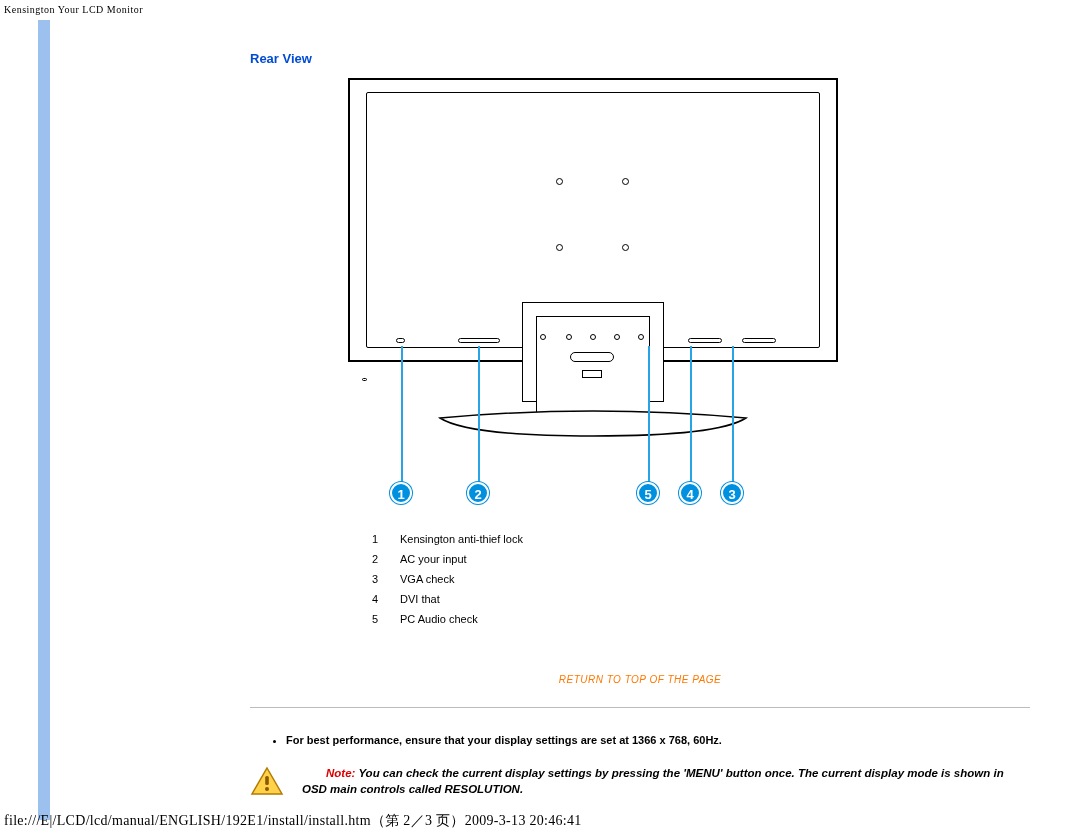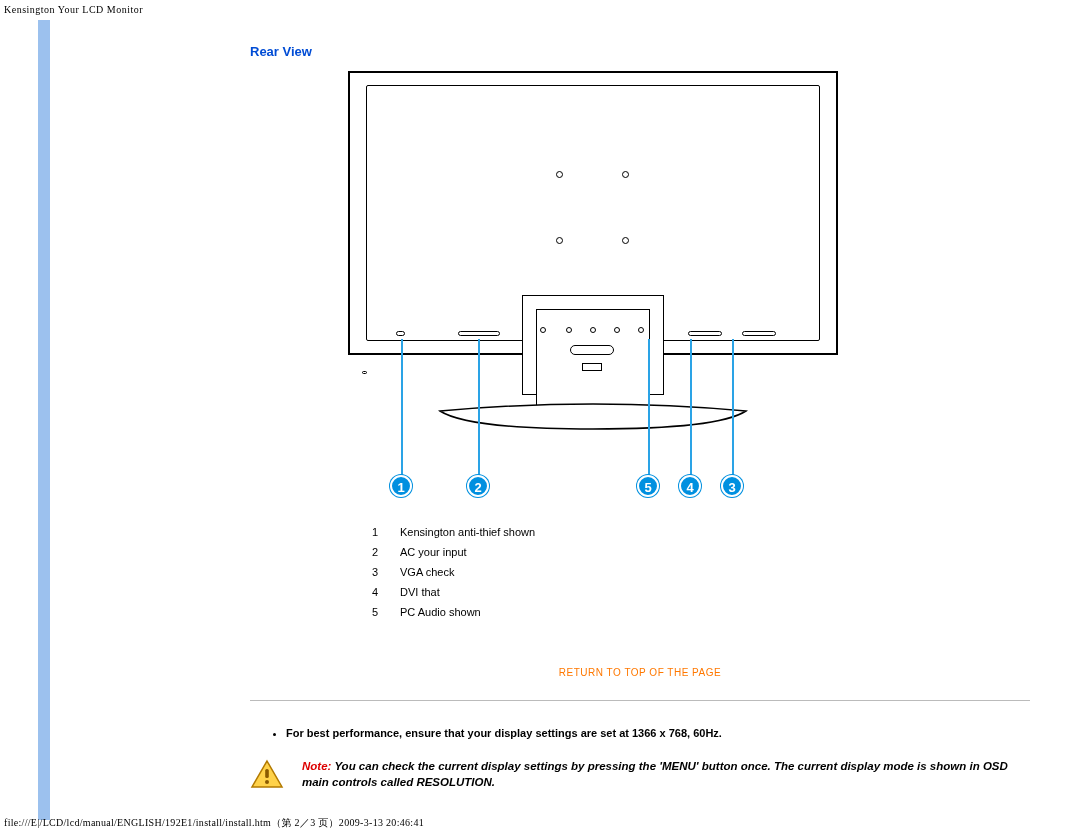--- a/index.html
+++ b/index.html
@@ -3,21 +3,21 @@
 <meta charset="utf-8">
 <style>
   * { box-sizing: border-box; margin: 0; padding: 0; }
   html, body { width: 1080px; height: 834px; overflow: hidden; background: #fff; }
   body { font-family: Arial, Helvetica, sans-serif; font-size: 11px; color: #000; position: relative; }
 
   .page-hdr { position: absolute; top: 4px; left: 4px; font-size: 10px; color: #000; font-family: "Times New Roman", serif; letter-spacing: .5px; }
 
   .gutter-left { position: absolute; top: 20px; left: 38px; width: 12px; height: 800px; background: #9cc1ee; }
 
-  .content { position: absolute; top: 44px; left: 250px; width: 780px; }
+  .content { position: absolute; top: 51px; left: 250px; width: 780px; }
 
   .heading-blue { color: #004cd5; font-weight: bold; font-size: 13px; }
 
   
   .diagram-wrap { position: relative; width: 520px; height: 436px; margin-left: 88px; margin-top: 12px; }
   .outer { position:absolute; left:10px; top:0; width:490px; height:284px; border:2px solid #000; background:#fff; }
   .inner { position:absolute; left:28px; top:14px; width:454px; height:256px; border:1.5px solid #000; border-radius:2px; }
   .vesa-hole { position:absolute; width:7px; height:7px; border:1px solid #000; border-radius:50%; }
 
   .stand-top { position:absolute; left:184px; top:224px; width:142px; height:100px; border:1.5px solid #000; background:#fff; }
@@ -35,33 +35,33 @@
 
   .lock-slot { position:absolute; width:9px; height:5px; border:1px solid #000; border-radius:3px; }
 
   .dot-bl { position:absolute; width:5px; height:3px; border:1px solid #000; border-radius:2px; left:24px; top:300px; }
 
   
   .legend { margin-left: 120px; margin-top: 14px; font-size: 11px; }
   .legend tr td { padding: 3px 10px 3px 0; vertical-align: top; }
   .legend tr td:first-child { width:26px; }
 
-  .return-link { display:block; text-align:center; color:#ff7800; font-size:10px; letter-spacing:.5px; margin:44px 0 22px 0; font-weight:normal; text-decoration:none; }
+  .return-link { display:block; text-align:center; color:#ff7800; font-size:10px; letter-spacing:.5px; margin:44px 0 22px 0; font-weight:normal; text-decoration:none;font-style:italic; }
 
   hr.full { border:none; border-top:1px solid #bbb; margin:0 0 26px 0; }
 
   .bullets { margin-left: 36px; margin-top:18px; }
   .bullets li { font-size:11px; list-style:disc; margin-bottom:20px;font-weight:bold; }
 
   .note-row { display:flex; gap:18px; align-items:flex-start; }
   .warn-icon { flex:0 0 auto; }
   .note-text { font-style:italic; font-weight:bold; font-size:11.5px; line-height:1.35; }
-  .note-red { color:#d00; }
+  .note-red { color:#d00;margin-left:24px; }
 
-  .footer-path { position:absolute; bottom:4px; left:4px; font-size:10px; font-family:"Times New Roman", serif; letter-spacing:.3px; }
+  .footer-path { position:absolute; bottom:4px; left:4px; font-size:14px; font-family:"Times New Roman", serif; letter-spacing:.3px; }
 </style>
 </head>
 <body>
 
 <div class="page-hdr">Kensington Your LCD Monitor</div>
 
 <div class="gutter-left"></div>
 
 <div class="content">
 
@@ -112,37 +112,37 @@
     <div class="label-circle" style="left:129px; top:404px;">2</div>
     <div class="label-circle" style="left:299px; top:404px;">5</div>
     <div class="label-circle" style="left:341px; top:404px;">4</div>
     <div class="label-circle" style="left:383px; top:404px;">3</div>
   </div>
 
   <table class="legend">
     <tbody>
         <tr>
           <td>1</td>
-          <td>Kensington anti-thief shown</td>
+          <td>Kensington anti-thief lock</td>
         </tr>
     <tr>
           <td>2</td>
           <td>AC your input</td>
         </tr>
     <tr>
           <td>3</td>
           <td>VGA check</td>
         </tr>
     <tr>
           <td>4</td>
           <td>DVI that</td>
         </tr>
     <tr>
           <td>5</td>
-          <td>PC Audio  shown</td>
+          <td>PC Audio  check</td>
         </tr>
   </tbody>
     </table>
 
   <a href="#" class="return-link">RETURN TO TOP OF THE PAGE</a>
 
   <hr class="full">
 
 
   <ul class="bullets">

